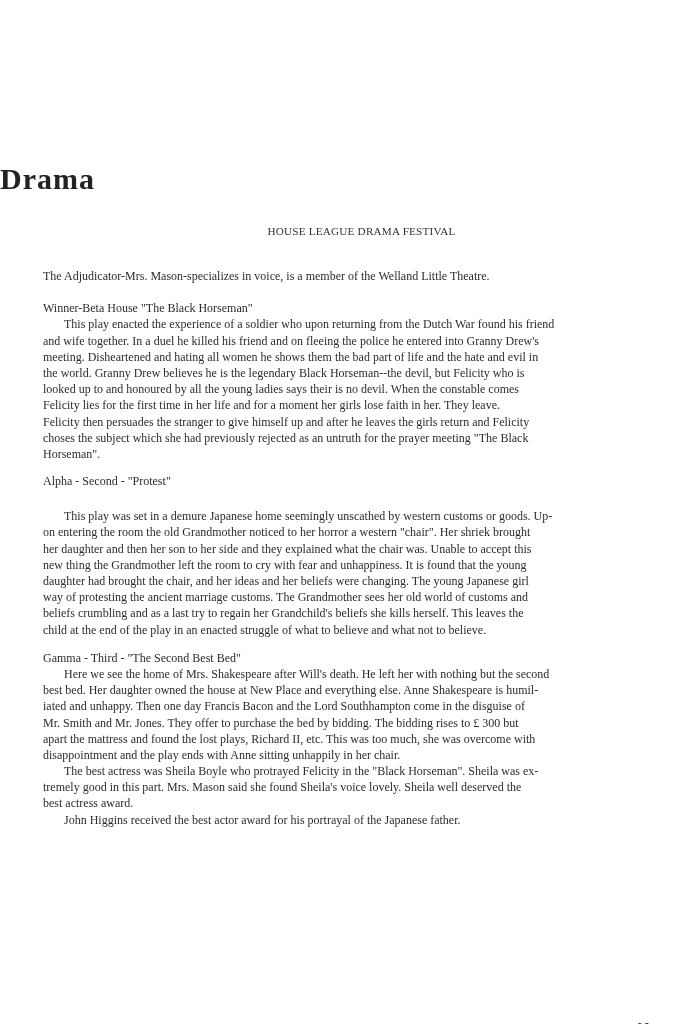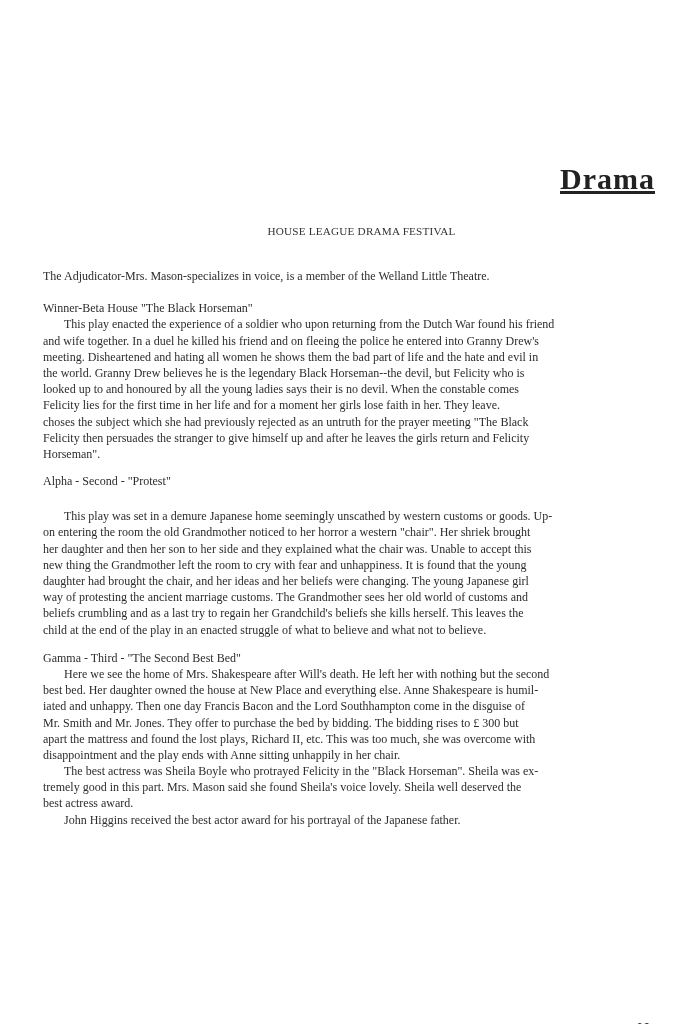--- a/index.html
+++ b/index.html
@@ -3,22 +3,22 @@
   <meta charset="utf-8">
   <style>
     html, body { margin: 0; padding: 0; }
     body {
       width: 683px; height: 1024px; background: #ffffff; position: relative;
       overflow: hidden; color: #2a2a2a;
       font-family: "Liberation Serif", "DejaVu Serif", serif;
     }
     .page { position: absolute; left: 0; top: 0; width: 683px; height: 1024px; }
     .title {
-      position: absolute; left: 0; width: 655px; top: 162px; text-align: right;
-      font-size: 30px; font-weight: bold; letter-spacing: 1px; color: #222; text-decoration: underline;
+      position: absolute; left: 0; width: 655px; top: 162px; text-align: left;
+      font-size: 30px; font-weight: bold; letter-spacing: 1px; color: #222;
     }
     .subtitle {
       position: absolute; left: 0; width: 683px; top: 225px; text-align: center;
       font-size: 11.2px; color: #333; letter-spacing: 0.2px; margin-left: 20px;
     }
     .body-text {
       position: absolute; left: 43px; width: 600px; top: 268px;
       font-size: 12px; line-height: 16.2px; color: #2c2c2c;
     }
     .line { white-space: nowrap; height: 16.2px; }
@@ -43,22 +43,22 @@
     <div class="gap" style="height:9px"></div>
 
     <div>
       <div class="line">Winner-Beta House "The Black Horseman"</div>
       <div class="line indent">This play enacted the experience of a soldier who upon returning from the Dutch War found his friend</div>
       <div class="line">and wife together. In a duel he killed his friend and on fleeing the police he entered into Granny Drew's</div>
       <div class="line">meeting. Disheartened and hating all women he shows them the bad part of life and the hate and evil in</div>
       <div class="line">the world. Granny Drew believes he is the legendary Black Horseman--the devil, but Felicity who is</div>
       <div class="line">looked up to and honoured by all the young ladies says their is no devil. When the constable comes</div>
       <div class="line">Felicity lies for the first time in her life and for a moment her girls lose faith in her. They leave.</div>
+      <div class="line">Felicity then persuades the stranger to give himself up and after he leaves the girls return and Felicity</div>
       <div class="line">choses the subject which she had previously rejected as an untruth for the prayer meeting "The Black</div>
-      <div class="line">Felicity then persuades the stranger to give himself up and after he leaves the girls return and Felicity</div>
       <div class="line">Horseman".</div>
     </div>
     <div class="gap" style="height:11px"></div>
 
     <div>
       <div class="line">Alpha - Second - "Protest"</div>
       <div class="gap" style="height:19px"></div>
       <div class="line indent">This play was set in a demure Japanese home seemingly unscathed by western customs or goods. Up-</div>
       <div class="line">on entering the room the old Grandmother noticed to her horror a western "chair". Her shriek brought</div>
       <div class="line">her daughter and then her son to her side and they explained what the chair was.  Unable to accept this</div>

